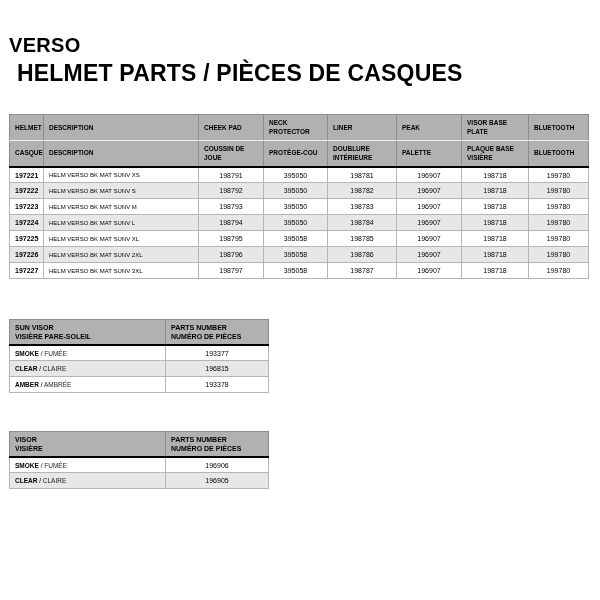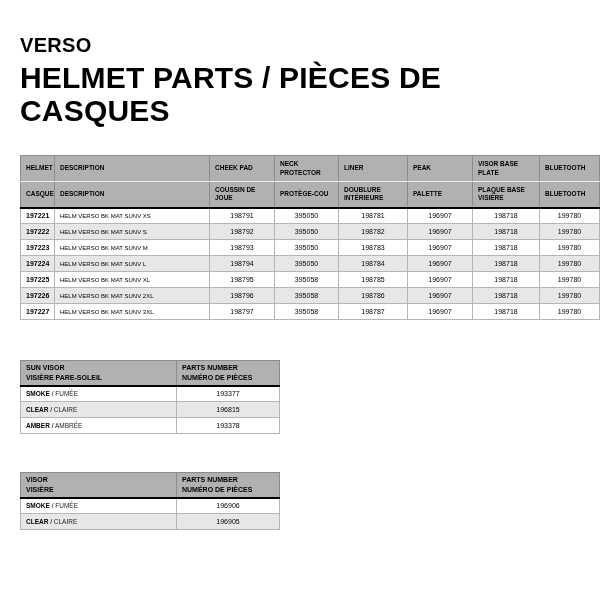--- a/index.html
+++ b/index.html
@@ -8,26 +8,26 @@
     --cell-border:#b5b5b5;
     --dark-border:#4a4a4a;
   }
   *{box-sizing:border-box;}
   html,body{margin:0;padding:0;}
   body{
     width:600px;height:600px;background:#ffffff;color:#000;
     font-family:"Liberation Sans", sans-serif;
     overflow:hidden;
   }
-  .page{padding:34px 10px 0 20px;}
+  .page{padding:34px 10px 0 9px;}
   .brand{
     margin:0;font-size:20px;font-weight:800;line-height:1.1;letter-spacing:.3px;
   }
   .title{
-    margin:5px 0 0;font-size:30px;font-weight:800;line-height:1.1;letter-spacing:.2px;
+    margin:5px 8px 0;font-size:23px;font-weight:800;line-height:1.1;letter-spacing:.2px;
   }
   table{border-collapse:collapse;table-layout:fixed;border:1px solid var(--dark-border);}
   th,td{overflow:hidden;vertical-align:middle;}
   
   .main-table{width:579px;margin-top:28px;}
   .main-table th{
     background:var(--header-bg);
     font-size:6.5px;font-weight:700;text-align:left;line-height:1.3;
     padding:2px 3px 2px 5px;height:26px;
     border:1px solid #8c8c8c;

